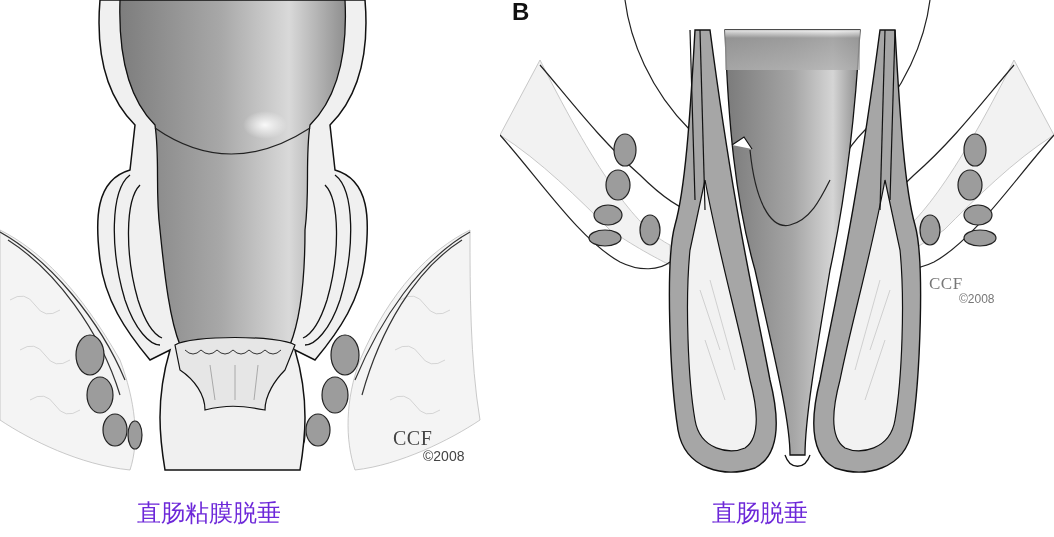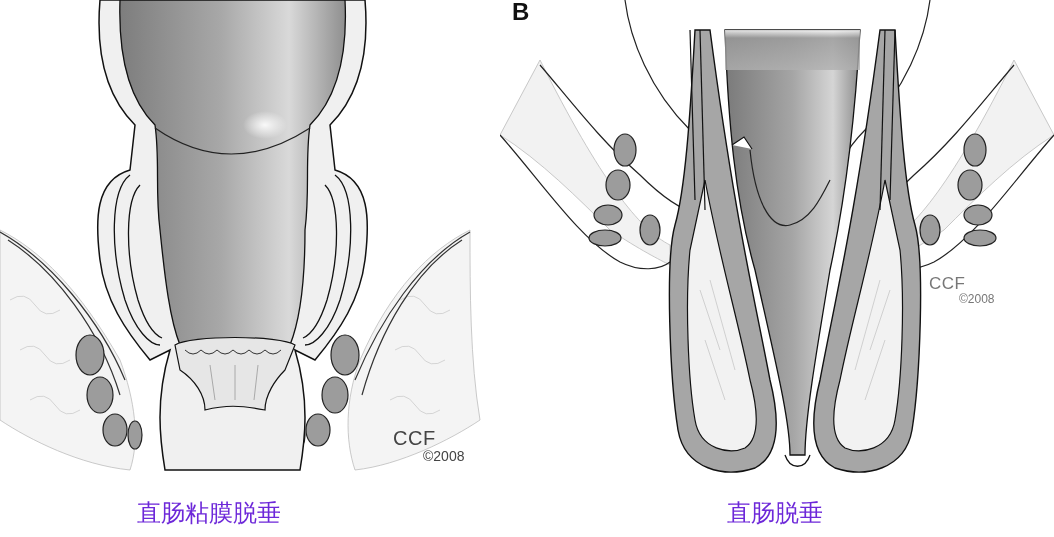--- a/index.html
+++ b/index.html
@@ -3,23 +3,23 @@
 <meta charset="utf-8">
 <style>
   html, body { margin:0; padding:0; background:#ffffff; }
   body { width:1054px; height:537px; position:relative; overflow:hidden; font-family:"DejaVu Sans", sans-serif; }
   .panel { position:absolute; top:0; height:537px; }
   #panel-a { left:0; width:500px; }
   #panel-b { left:500px; width:554px; }
   .illus { position:absolute; left:0; top:0; }
   .caption { position:absolute; font-size:24px; color:#6d28d9; letter-spacing:0px; white-space:nowrap; }
   #cap-a { left:137px; top:497px; }
-  #cap-b { left:227px; top:497px; }
+  #cap-b { left:212px; top:497px; }
   .credit { position:absolute; color:#555; line-height:1; }
-  .credit .org { font-family:Liberation Sans, sans-serif; font-size:19px; display:block; letter-spacing:0.5px; }
+  .credit .org { font-family:Liberation Serif, serif; font-size:19px; display:block; letter-spacing:0.5px; }
   .credit .yr { font-family:"Liberation Sans", sans-serif; font-size:13px; display:block; margin-top:1px;margin-left:30px; }
   #credit-a { left:393px; top:428px; }
   #credit-a .org { font-size:20px; color:#444; }
   #credit-a .yr { font-size:14px; color:#444; }
   #credit-b { left:429px; top:275px; color:#777; }
   #credit-b .org { font-size:17px; }
   #credit-b .yr { font-size:12px; }
   .panel-label { position:absolute; left:12px; top:0px; font-family:"Liberation Sans", sans-serif; font-weight:bold; font-size:24px; color:#111; line-height:1; }
 </style>
 </head>

